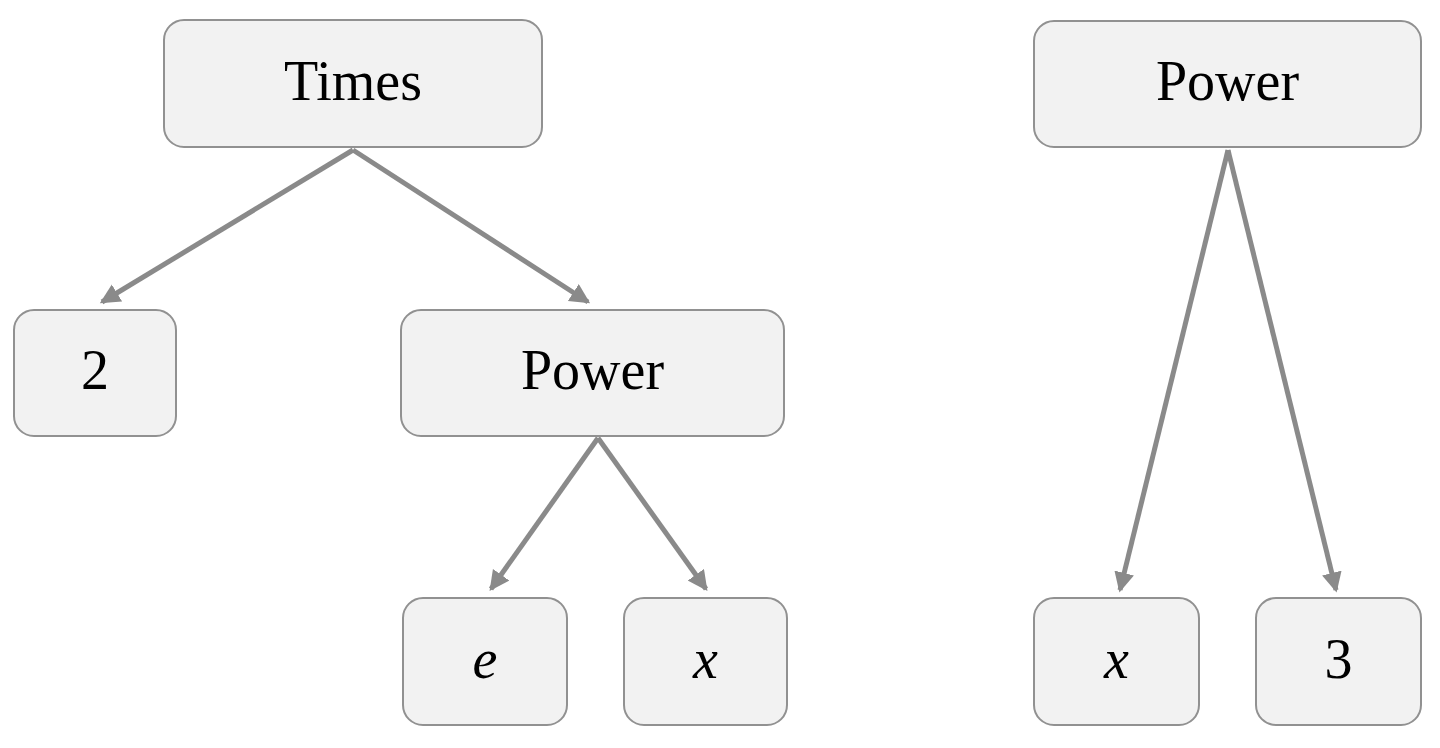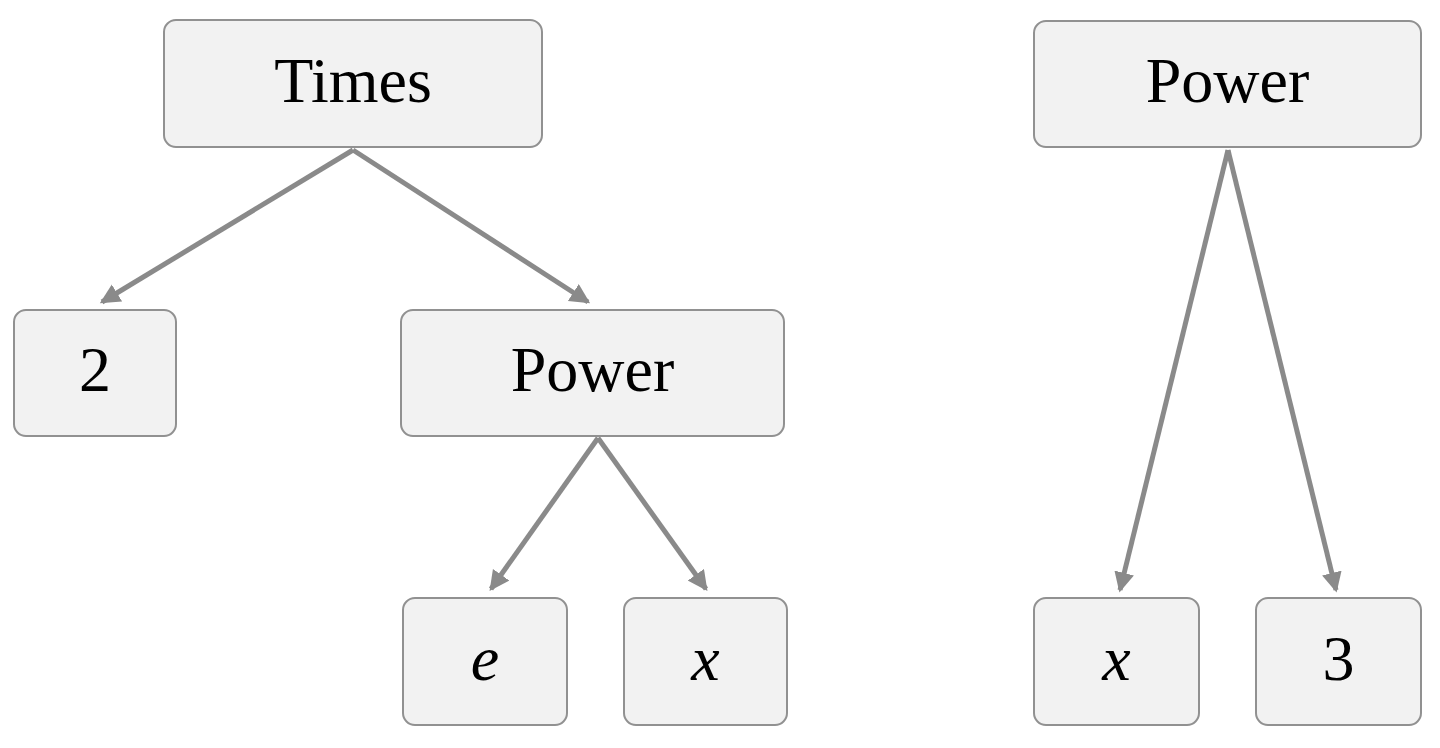--- a/index.html
+++ b/index.html
@@ -28,25 +28,25 @@
   }
   .edges line {
     stroke: var(--edge);
     stroke-width: 5;
   }
   .edges marker path { fill: var(--edge); }
   .node {
     position: absolute;
     background: var(--node-fill);
     border: 2.5px solid var(--node-border);
-    border-radius: 13px;
+    border-radius: 21px;
     display: flex;
     align-items: center;
     justify-content: center;
-    font-size: 64px;
+    font-size: 56px;
     line-height: 1;
     padding-bottom: 6px;
   }
   .node.leaf-italic { font-style: italic; }
   
   .n-times        { left: 163px;  top: 19px;  width: 380px; height: 129px; }
   .n-two          { left: 13px;   top: 309px; width: 164px; height: 128px; }
   .n-power-left   { left: 400px;  top: 309px; width: 385px; height: 128px; }
   .n-e            { left: 402px;  top: 597px; width: 166px; height: 129px; }
   .n-x-left       { left: 623px;  top: 597px; width: 165px; height: 129px; }

